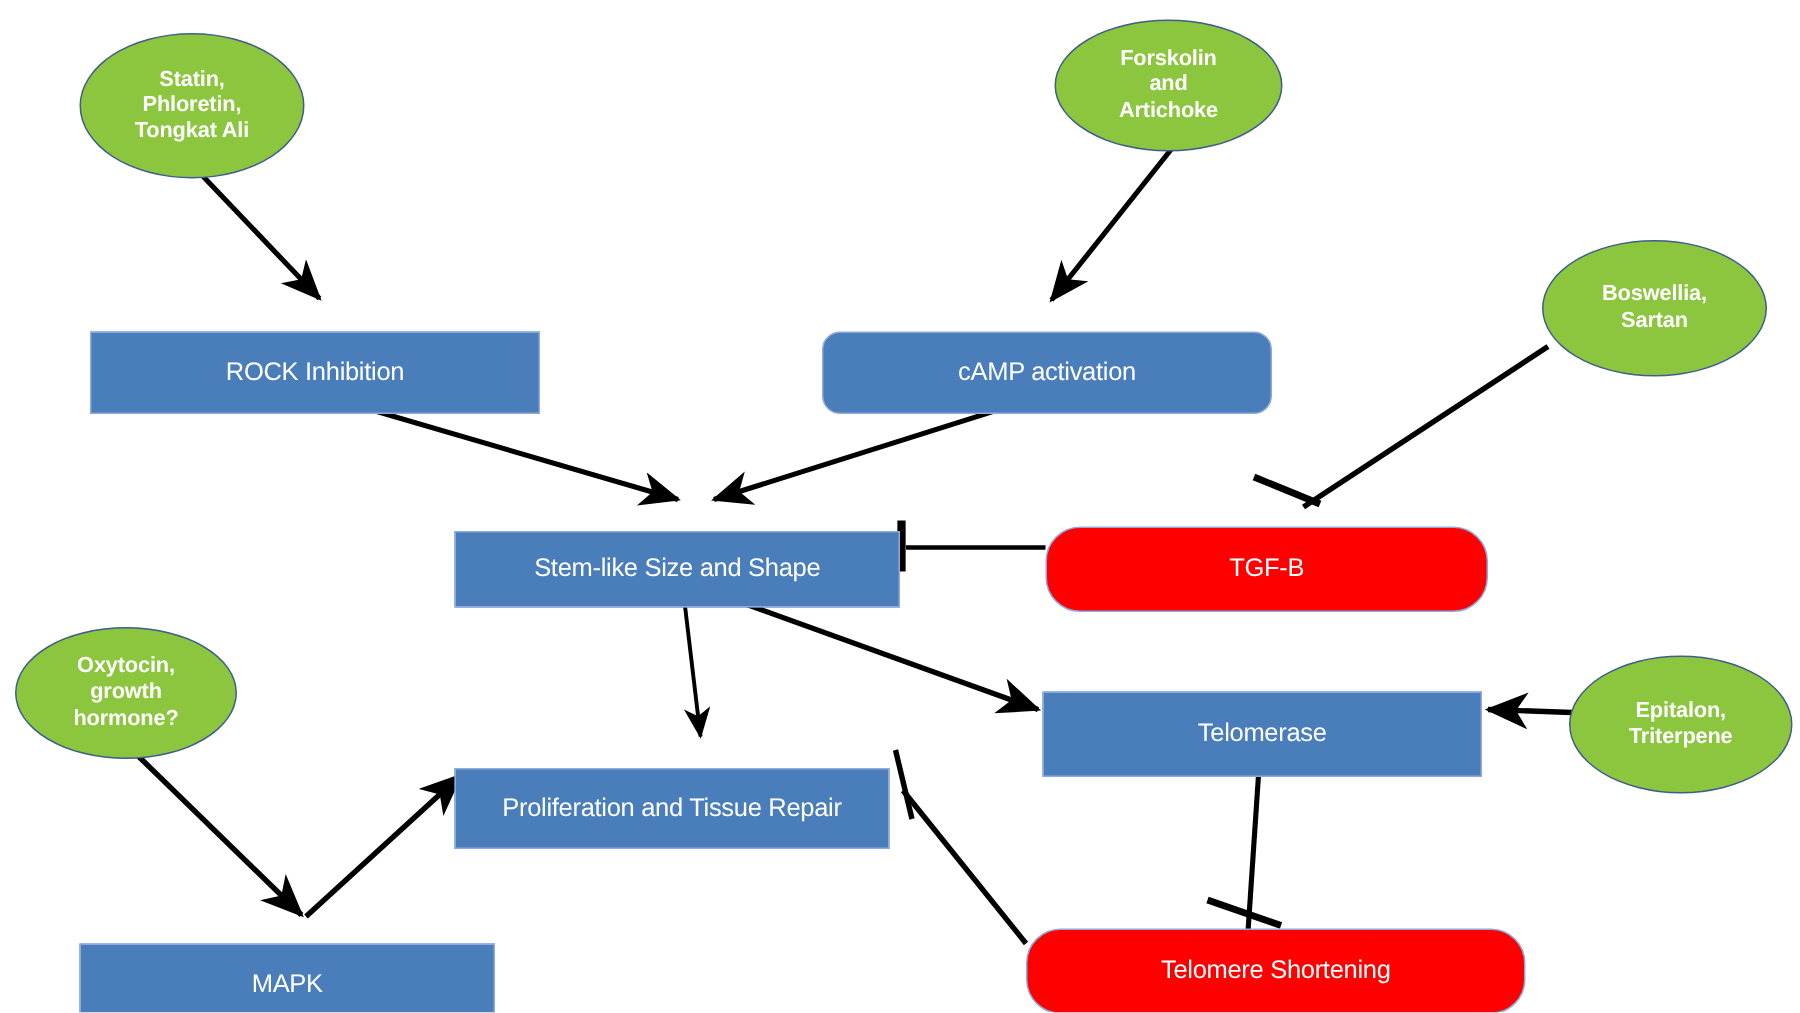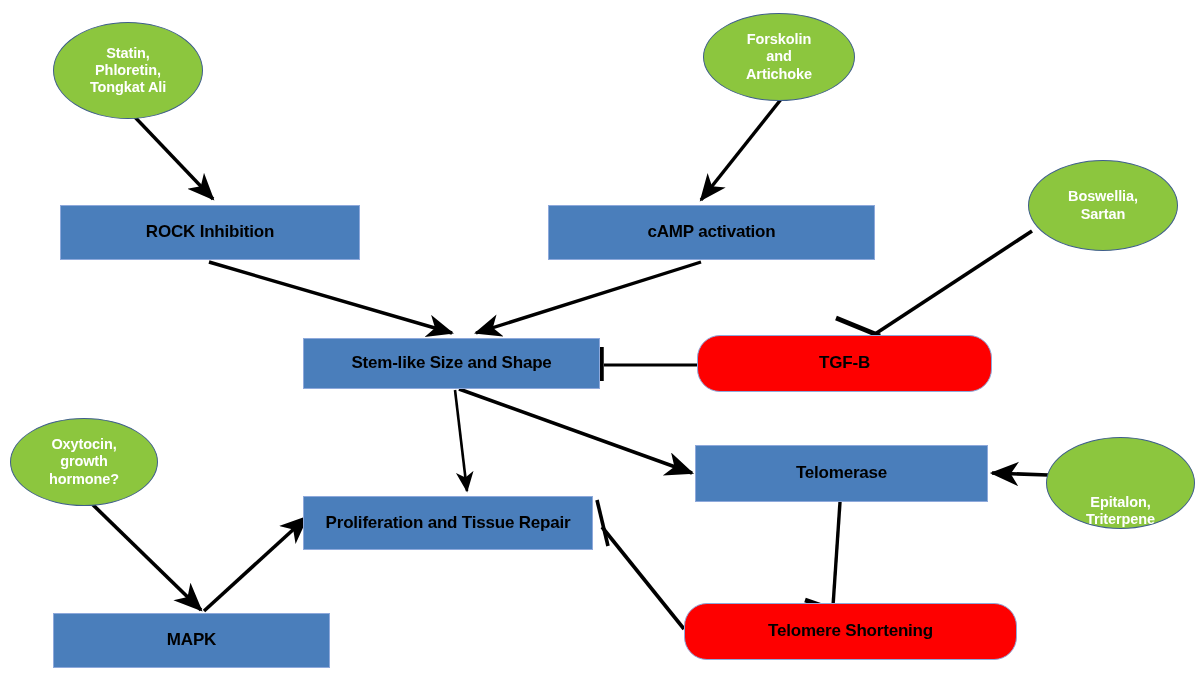--- a/index.html
+++ b/index.html
@@ -27,24 +27,25 @@
     position: absolute;
     display: flex;
     align-items: center;
     justify-content: center;
     text-align: center;
     box-sizing: border-box;
     line-height: 1.18;
   }
   .box {
     border: 1px solid #8ea9db;
-    color: #000000;
+    color: #ffffff;
     font-size: 17px;
-    font-weight: 700;
+    font-weight: 400;
     letter-spacing: -0.2px;
+    margin-top: 16px;
   }
   .box.blue { background: #4a7ebb; }
   .box.red  { background: #fe0000; border-radius: 23px; }
   .ellipse {
     border-radius: 50%;
     border: 1px solid #3f5e8c;
     background: #8cc63e;
     color: #ffffff;
     font-size: 14.5px;
     font-weight: 600;
@@ -112,30 +113,30 @@
     <span class="node-label">Boswellia,
 Sartan</span>
   </div>
 
   <div class="node ellipse" style="left:10px;  top:418px; width:148px; height:88px;">
     <span class="node-label">Oxytocin,
 growth
 hormone?</span>
   </div>
 
-  <div class="node ellipse" style="left:1046px; top:437px; width:149px; height:92px;align-items:flex-end;">
+  <div class="node ellipse" style="left:1046px; top:437px; width:149px; height:92px;">
     <span class="node-label">Epitalon,
 Triterpene</span>
   </div>
 
   <div class="node box blue" style="left:60px;  top:205px; width:300px; height:55px;">
     <span class="node-label">ROCK Inhibition</span>
   </div>
 
-  <div class="node box blue" style="left:548px; top:205px; width:327px; height:55px;">
+  <div class="node box blue" style="left:548px; top:205px; width:300px; height:55px;border-radius:12px;">
     <span class="node-label">cAMP activation</span>
   </div>
 
   <div class="node box blue" style="left:303px; top:338px; width:297px; height:51px;">
     <span class="node-label">Stem-like Size and Shape</span>
   </div>
 
   <div class="node box red" style="left:697px; top:335px; width:295px; height:57px;">
     <span class="node-label">TGF-B</span>
   </div>

